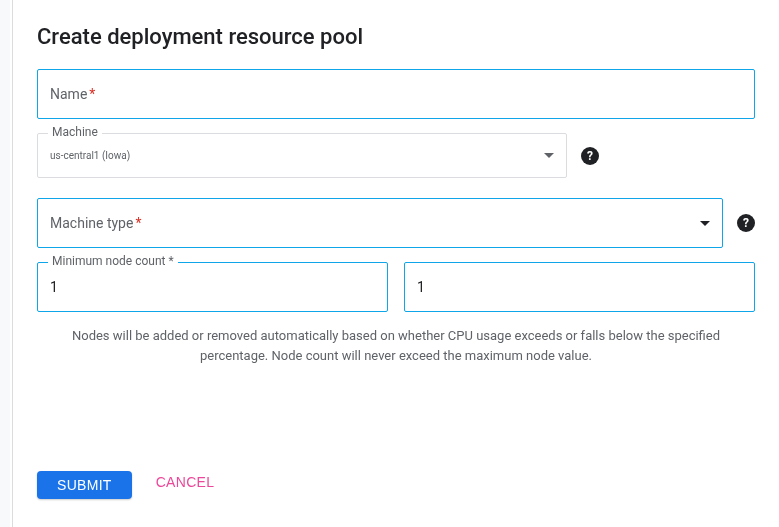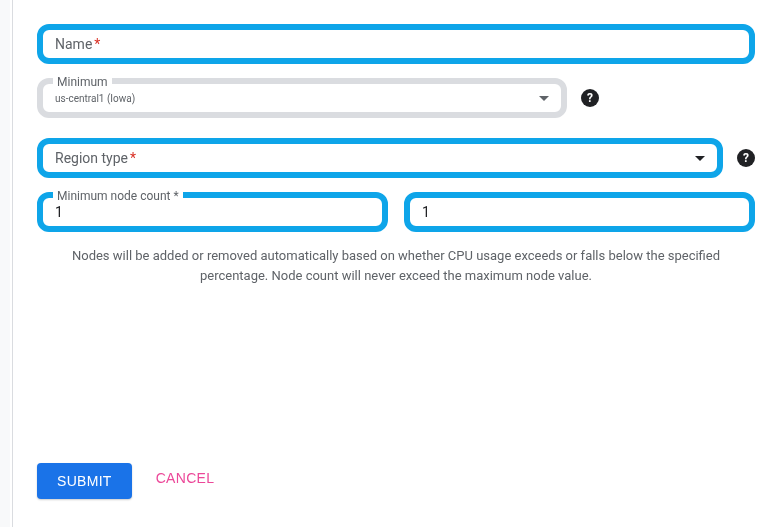--- a/index.html
+++ b/index.html
@@ -25,27 +25,27 @@
       font-size: 22px;
       font-weight: 500;
       margin-bottom: 20px;
       color: #202124;
     }
     .field {
       position: relative;
       margin-bottom: 14px;
     }
     .field-outline {
-      border: 6px solid #0ea5e9;
-      border-radius: 12px;
+      border: 1px solid #0ea5e9;
+      border-radius: 2px;
       position: relative;
       display: flex;
       align-items: center;
       min-height: 40px;
-      padding: 6px 12px;
+      padding: 16px 12px;
     }
     .floating-label {
       position: absolute;
       top: -9px;
       left: 10px;
       background: #fff;
       padding: 0 4px;
       font-size: 12px;
       color: #5f6368;
       white-space: nowrap;
@@ -125,21 +125,21 @@
       display: flex;
       gap: 24px;
       align-items: center;
     }
     .btn-primary {
       background: #1a73e8;
       color: #fff;
       border: none;
       border-radius: 4px;
       padding: 0 20px;
-      height: 36px;
+      height: 28px;
       font-size: 14px;
       font-weight: 500;
       letter-spacing: 0.3px;
       cursor: pointer;
       box-shadow: 0 1px 2px rgba(0,0,0,0.2);
       margin-top: 6px;
     }
     .btn-flat {
       background: none;
       border: none;
@@ -158,45 +158,46 @@
       font-size: 11px;
       overflow: hidden;
     }
   </style>
 </head>
 <body>
 
 <div class="ghost-bg"></div>
 
 <div class="panel">
+  <h1 class="page-title">Create deployment resource pool</h1>
 
   <div class="field">
     <div class="field-outline">
       <span class="placeholder-label">
         <span>Name</span><span class="req-star">*</span>
       </span>
     </div>
   </div>
 
   <div class="row-with-help">
     <div class="field" style="flex:0 0 530px;">
       <div class="field-outline" style="border-color:#dadce0;">
-        <span class="floating-label">Minimum</span>
+        <span class="floating-label">Machine</span>
         <span class="select-value">us-central1 (Iowa)</span>
         <span class="caret-filled"></span>
       </div>
     </div>
     <span class="help-icon">?</span>
   </div>
 
   <div class="row-with-help" style="margin-top:20px;">
     <div class="field">
       <div class="field-outline">
         <span class="placeholder-label">
-          <span>Region type</span><span class="req-star">*</span>
+          <span>Machine type</span><span class="req-star">*</span>
         </span>
         <span style="flex:1;"></span>
         <span class="caret-filled dark"></span>
       </div>
     </div>
     <span class="help-icon">?</span>
   </div>
 
   <div class="two-col">
     <div class="field">

